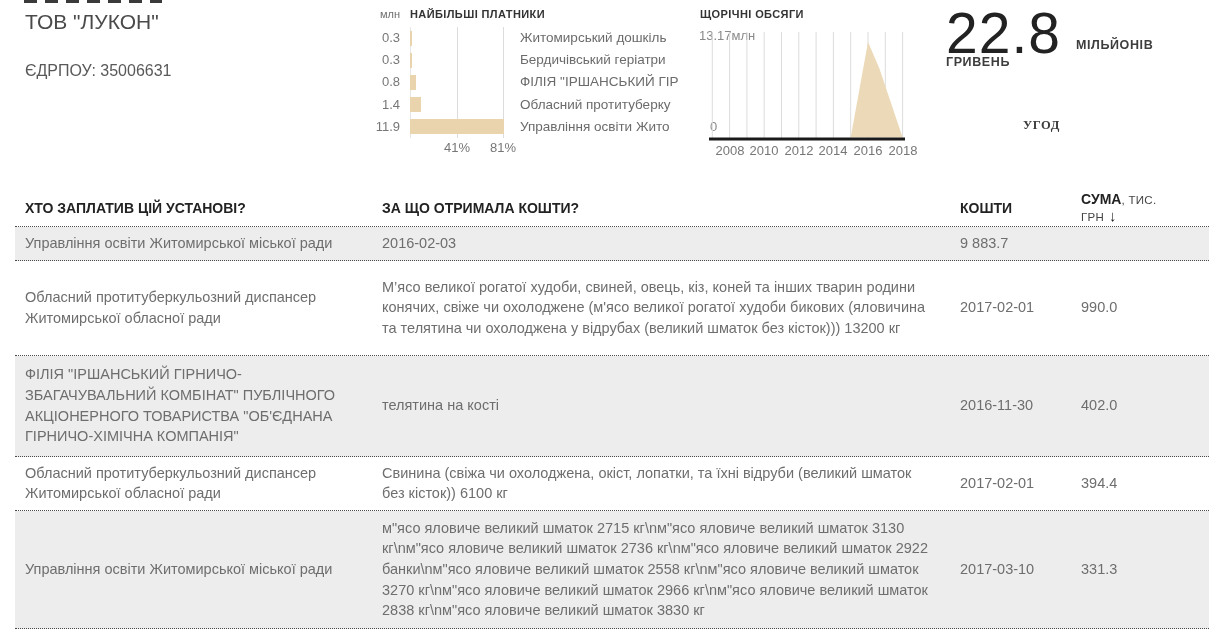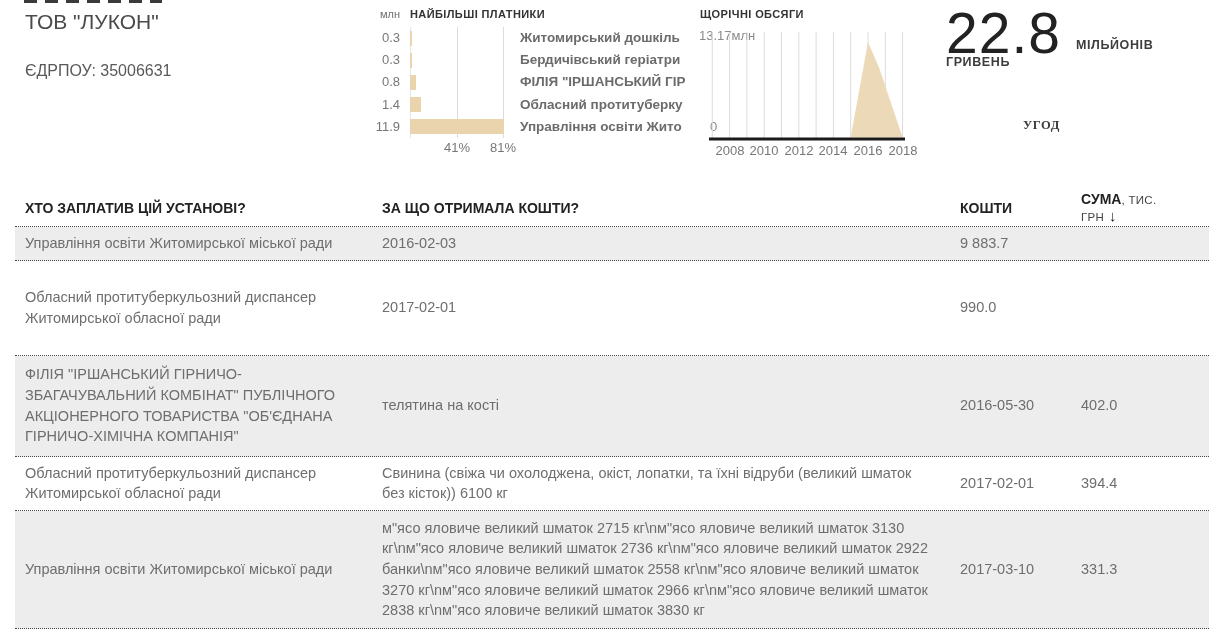--- a/index.html
+++ b/index.html
@@ -23,21 +23,21 @@
   .bar-vals span { display:block; height:22.2px; line-height:22.2px; text-align:right;
                    font-size:13px; color:#777; }
   .bars-box { position:absolute; left:410px; top:27px; width:116px; height:111px; }
   .grid-v { position:absolute; top:0; width:1px; height:111px; background:#dcdcdc; }
   .bar-row { height:22.2px; display:flex; align-items:center; position:relative; }
   .bar { height:15px; background:#e9d4ae; }
   .bar-ticks span { position:absolute; top:140px; width:44px; text-align:center;
                     font-size:13px; color:#777; }
   .bar-labels { position:absolute; left:520px; top:27px; width:173px; overflow:hidden; }
   .bar-labels span { display:block; height:22.2px; line-height:22.2px; font-size:13.5px;
-                     color:#6b6b6b; white-space:nowrap;font-weight:bold; }
+                     color:#6b6b6b; white-space:nowrap; }
 
   .area-ymax { position:absolute; left:699px; top:28px; font-size:13px; color:#8a8a8a; }
   .area-ymin { position:absolute; left:710px; top:119px; font-size:13px; color:#8a8a8a; }
   .area-svg  { position:absolute; left:703px; top:26px; }
   .year-ticks span { position:absolute; top:143px; width:44px; text-align:center;
                      font-size:13px; color:#777; }
 
   .big-num { position:absolute; font-size:57px; font-weight:200; color:#222; letter-spacing:1px; }
   .n1 { left:946px; top:0px; } .n2 { left:946px; top:80px; }
   .stat-unit { position:absolute; font-size:12.5px; font-weight:bold; color:#3d3d3d;
@@ -154,28 +154,29 @@
     </div>
 
     <div class="trow rrow alt r1">
       <div class="cell">Управління освіти Житомирської міської ради</div>
       <div class="cell">2016-02-03</div>
       <div class="cell">9 883.7</div>
     </div>
 
     <div class="trow rrow r2">
       <div class="cell">Обласний протитуберкульозний диспансер Житомирської обласної ради</div>
+      <div class="cell">М’ясо великої рогатої худоби, свиней, овець, кіз, коней та інших тварин родини конячих, свіже чи охолоджене (м'ясо великої рогатої худоби бикових (яловичина та телятина чи охолоджена у відрубах (великий шматок без кісток))) 13200 кг</div>
       <div class="cell">2017-02-01</div>
       <div class="cell">990.0</div>
     </div>
 
     <div class="trow rrow alt r3">
       <div class="cell">ФІЛІЯ "ІРШАНСЬКИЙ ГІРНИЧО-ЗБАГАЧУВАЛЬНИЙ КОМБІНАТ" ПУБЛІЧНОГО АКЦІОНЕРНОГО ТОВАРИСТВА "ОБ'ЄДНАНА ГІРНИЧО-ХІМІЧНА КОМПАНІЯ"</div>
       <div class="cell">телятина на кості</div>
-      <div class="cell">2016-05-30</div>
+      <div class="cell">2016-11-30</div>
       <div class="cell">402.0</div>
     </div>
 
     <div class="trow rrow r4">
       <div class="cell">Обласний протитуберкульозний диспансер Житомирської обласної ради</div>
       <div class="cell">Свинина (свіжа чи охолоджена, окіст, лопатки, та їхні відруби (великий шматок без кісток)) 6100 кг</div>
       <div class="cell">2017-02-01</div>
       <div class="cell">394.4</div>
     </div>
 

